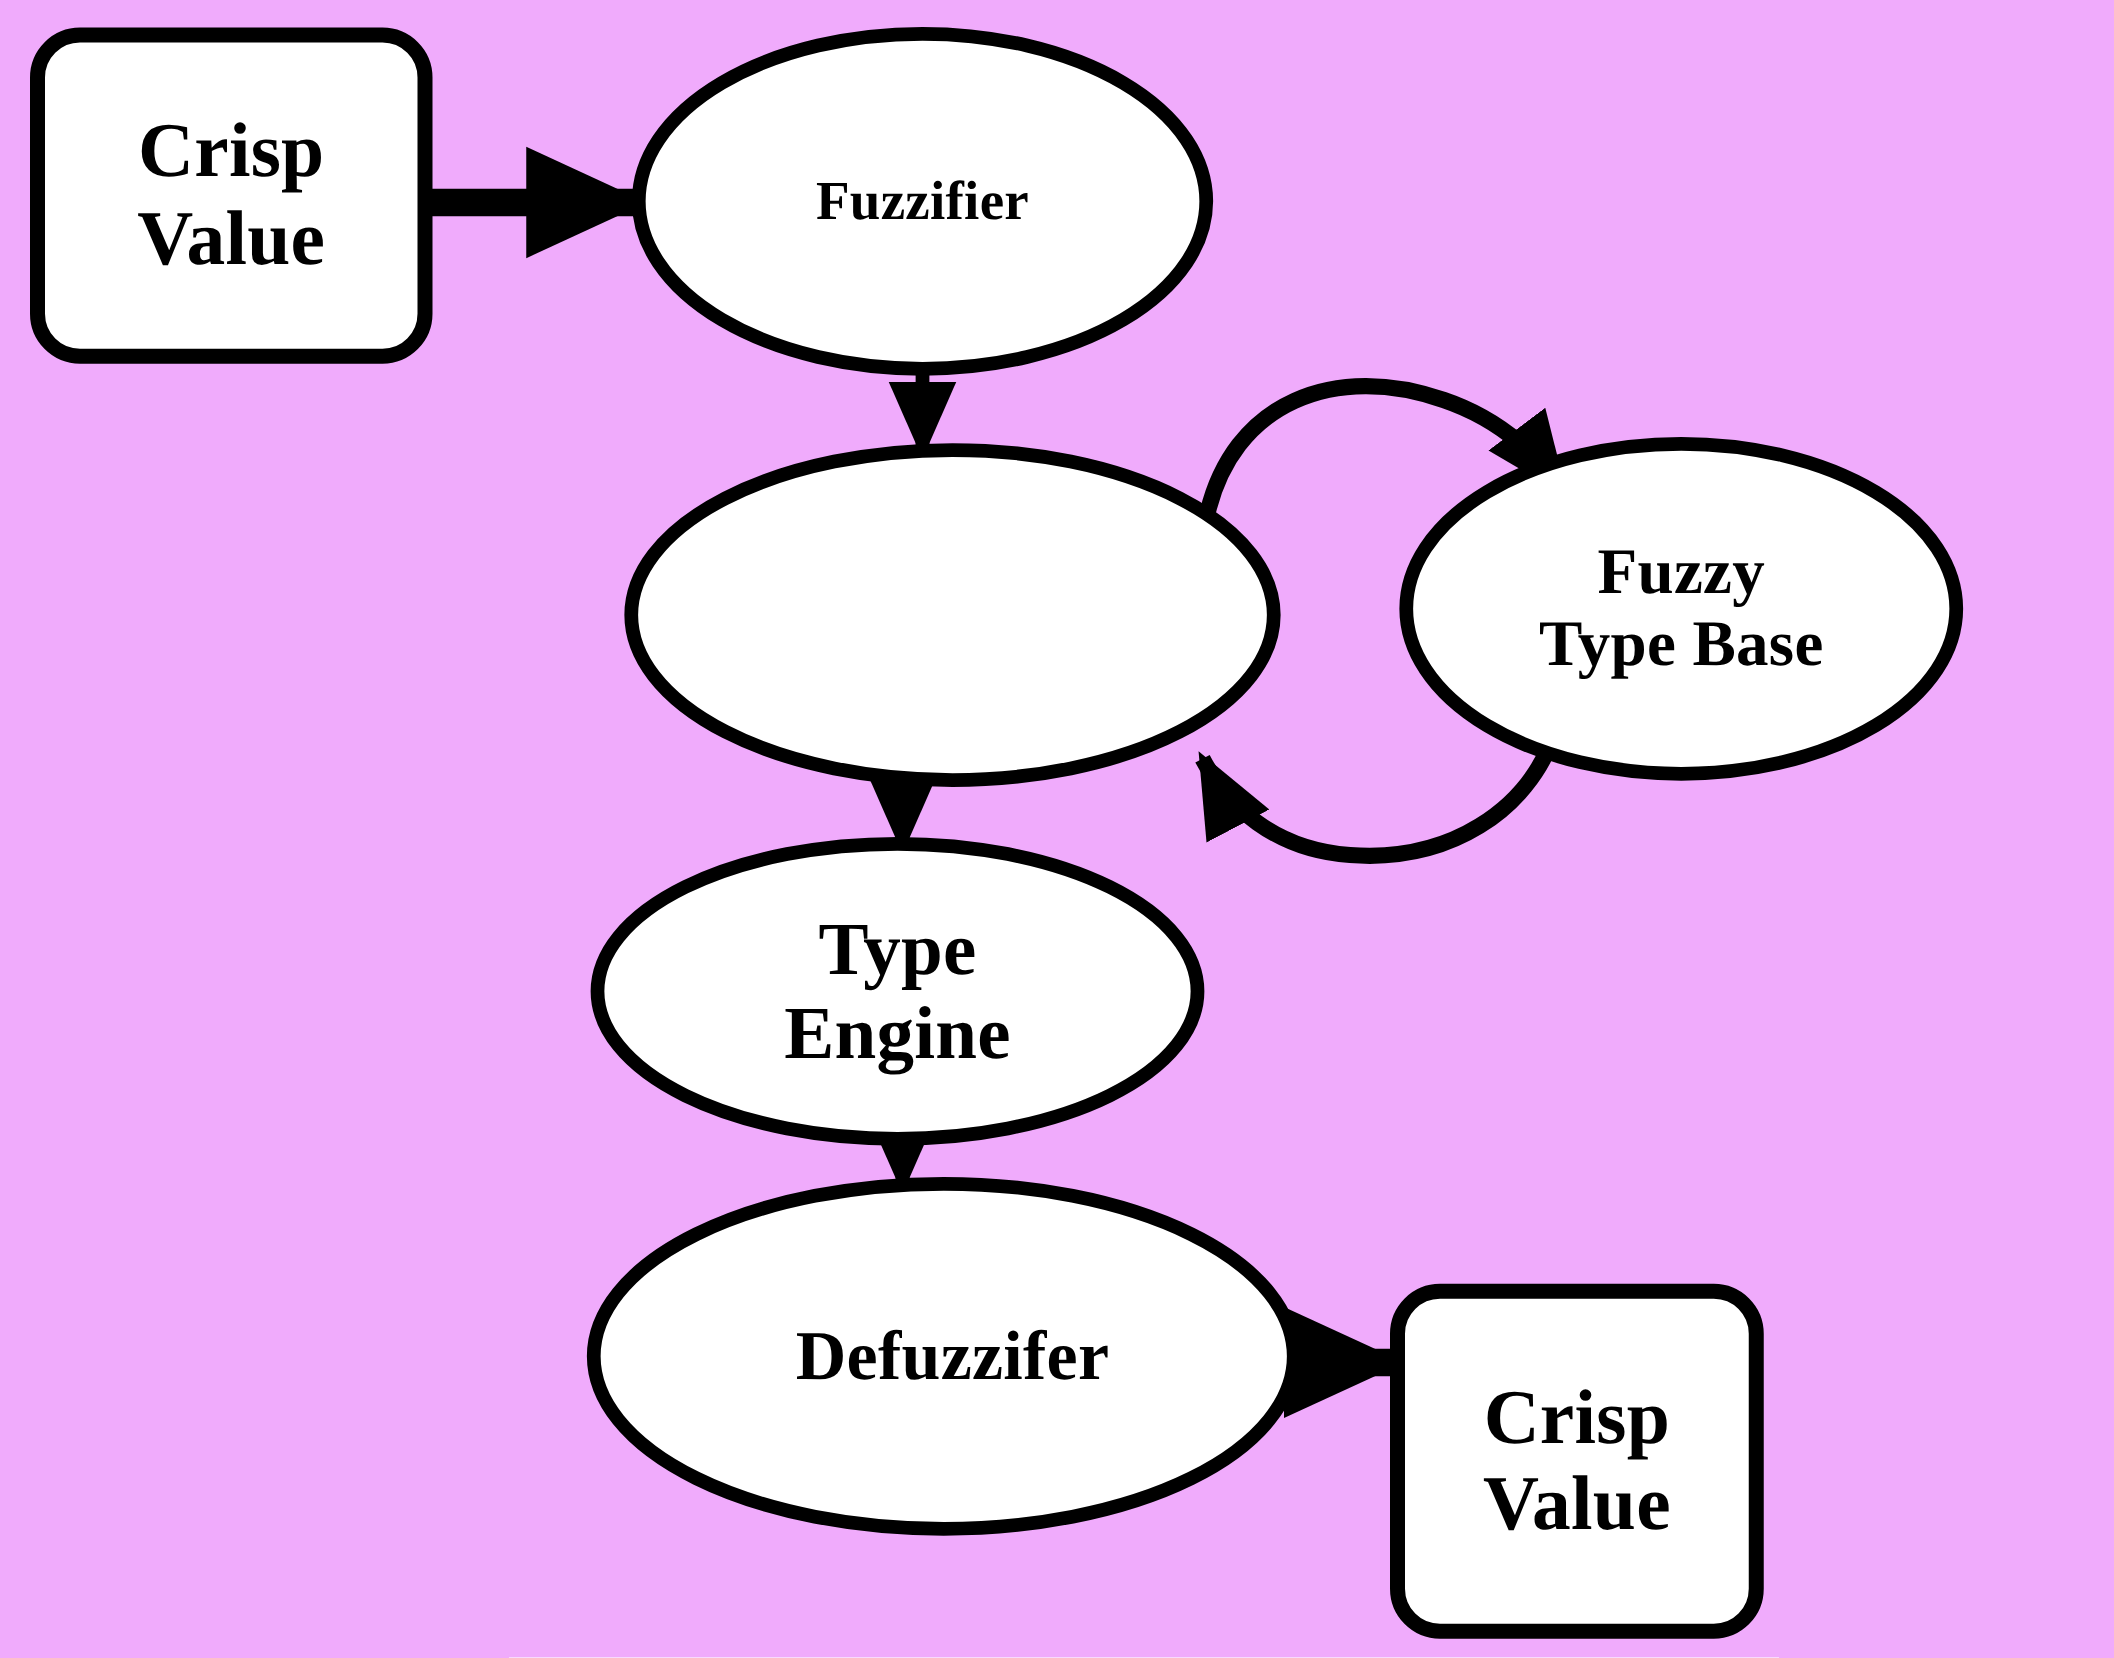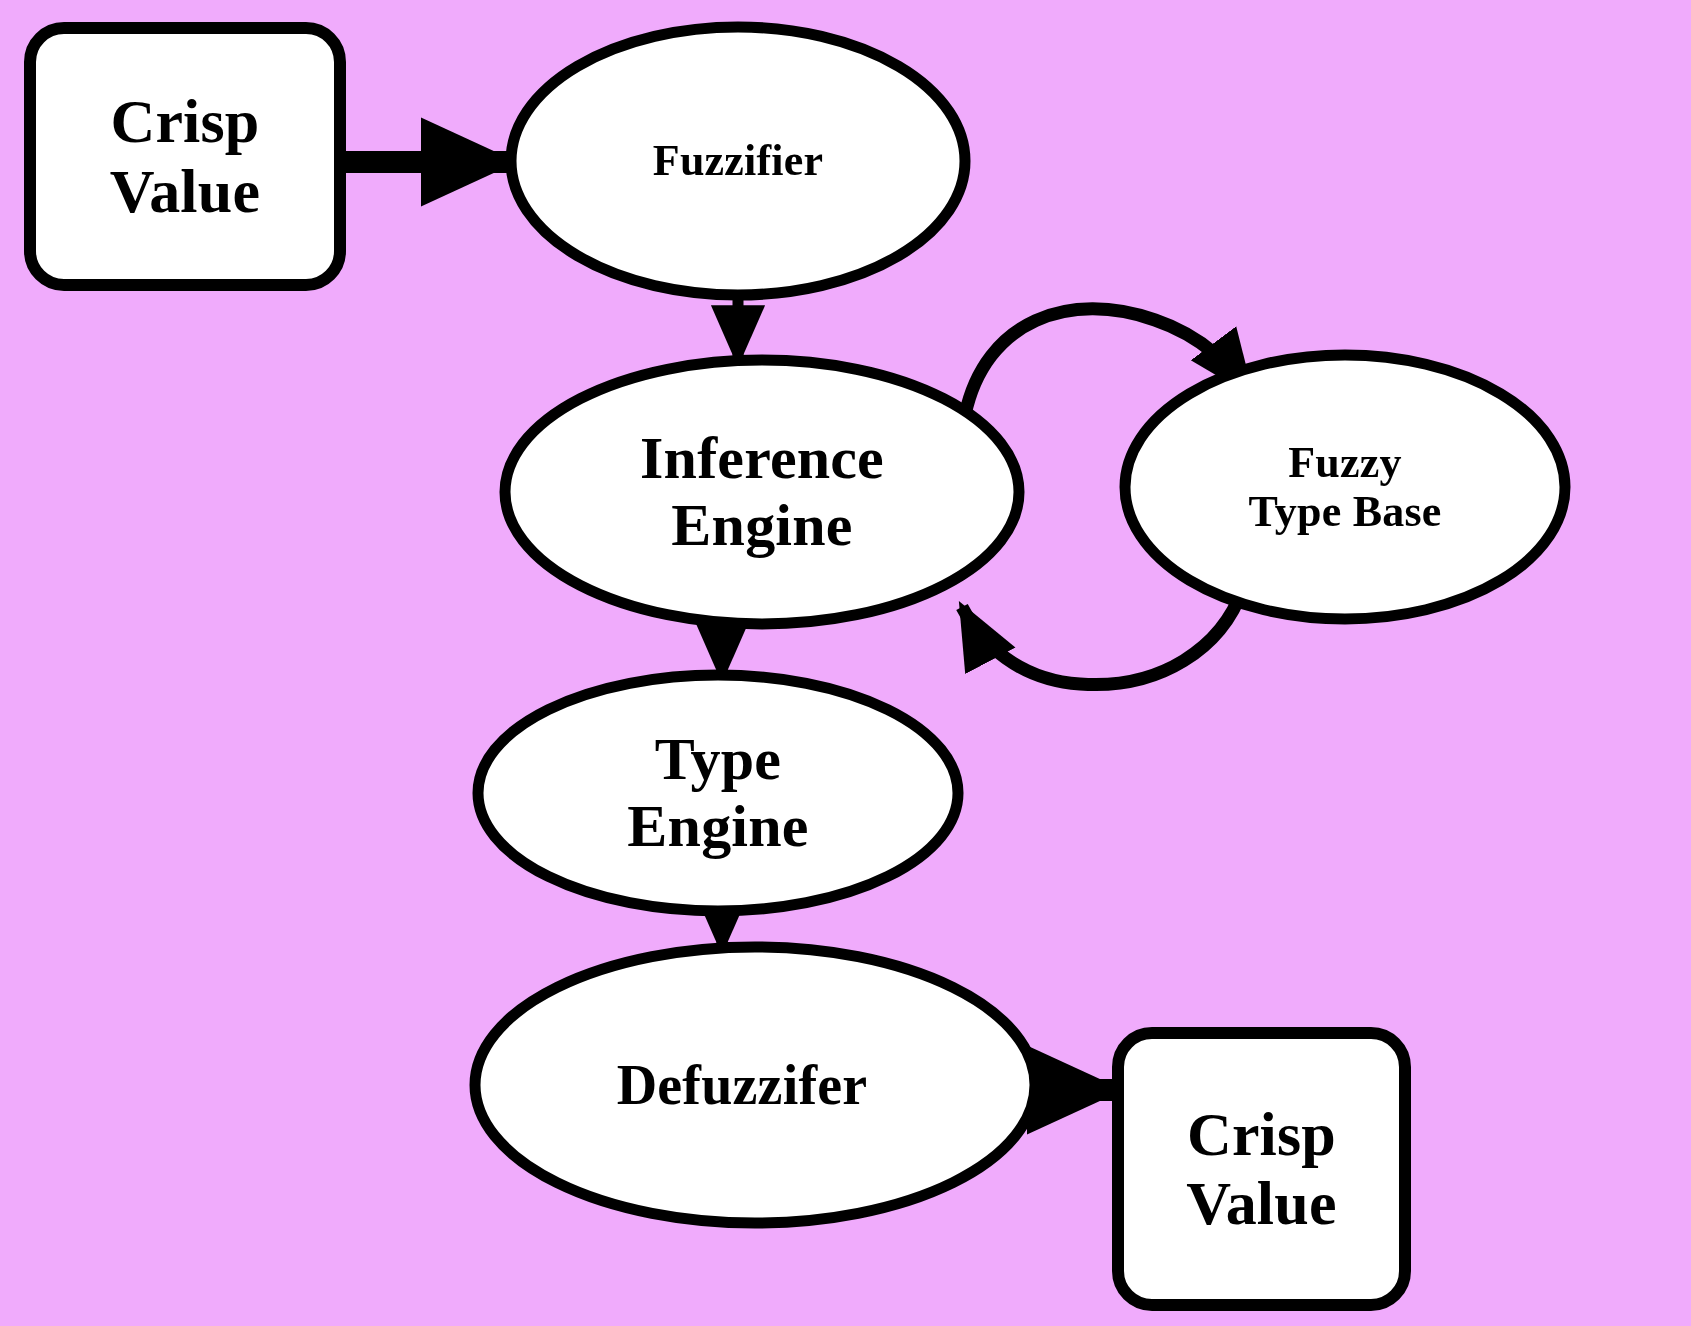--- a/index.html
+++ b/index.html
@@ -104,36 +104,32 @@
 
   <div class="node-label" style="left:30px; top:28px; width:310px; height:257px; font-size:62px;">
     <span>Crisp</span>
     <span>Value</span>
   </div>
 
   <div class="node-label" style="left:511px; top:27px; width:454px; height:268px; font-size:44px;">
     <span>Fuzzifier</span>
   </div>
 
-  <div class="node-label" style="left:505px; top:360px; width:514px; height:264px; font-size:60px;">
-    <span>Inference</span>
-    <span>Engine</span>
-  </div>
 
-  <div class="node-label" style="left:1125px; top:355px; width:440px; height:264px; font-size:44px;">
+  <div class="node-label" style="left:1125px; top:355px; width:440px; height:264px; font-size:52px;">
     <span>Fuzzy</span>
     <span>Type Base</span>
   </div>
 
   <div class="node-label" style="left:478px; top:675px; width:480px; height:236px; font-size:60px;">
     <span>Type</span>
     <span>Engine</span>
   </div>
 
-  <div class="node-label" style="left:462px; top:947px; width:560px; height:276px; font-size:56px;font-family:Liberation Serif, serif;">
+  <div class="node-label" style="left:482px; top:947px; width:560px; height:276px; font-size:56px;font-family:Liberation Serif, serif;">
     <span>Defuzzifer</span>
   </div>
 
   <div class="node-label" style="left:1118px; top:1033px; width:287px; height:272px; font-size:62px;">
     <span>Crisp</span>
     <span>Value</span>
   </div>
 
 </div>
 

